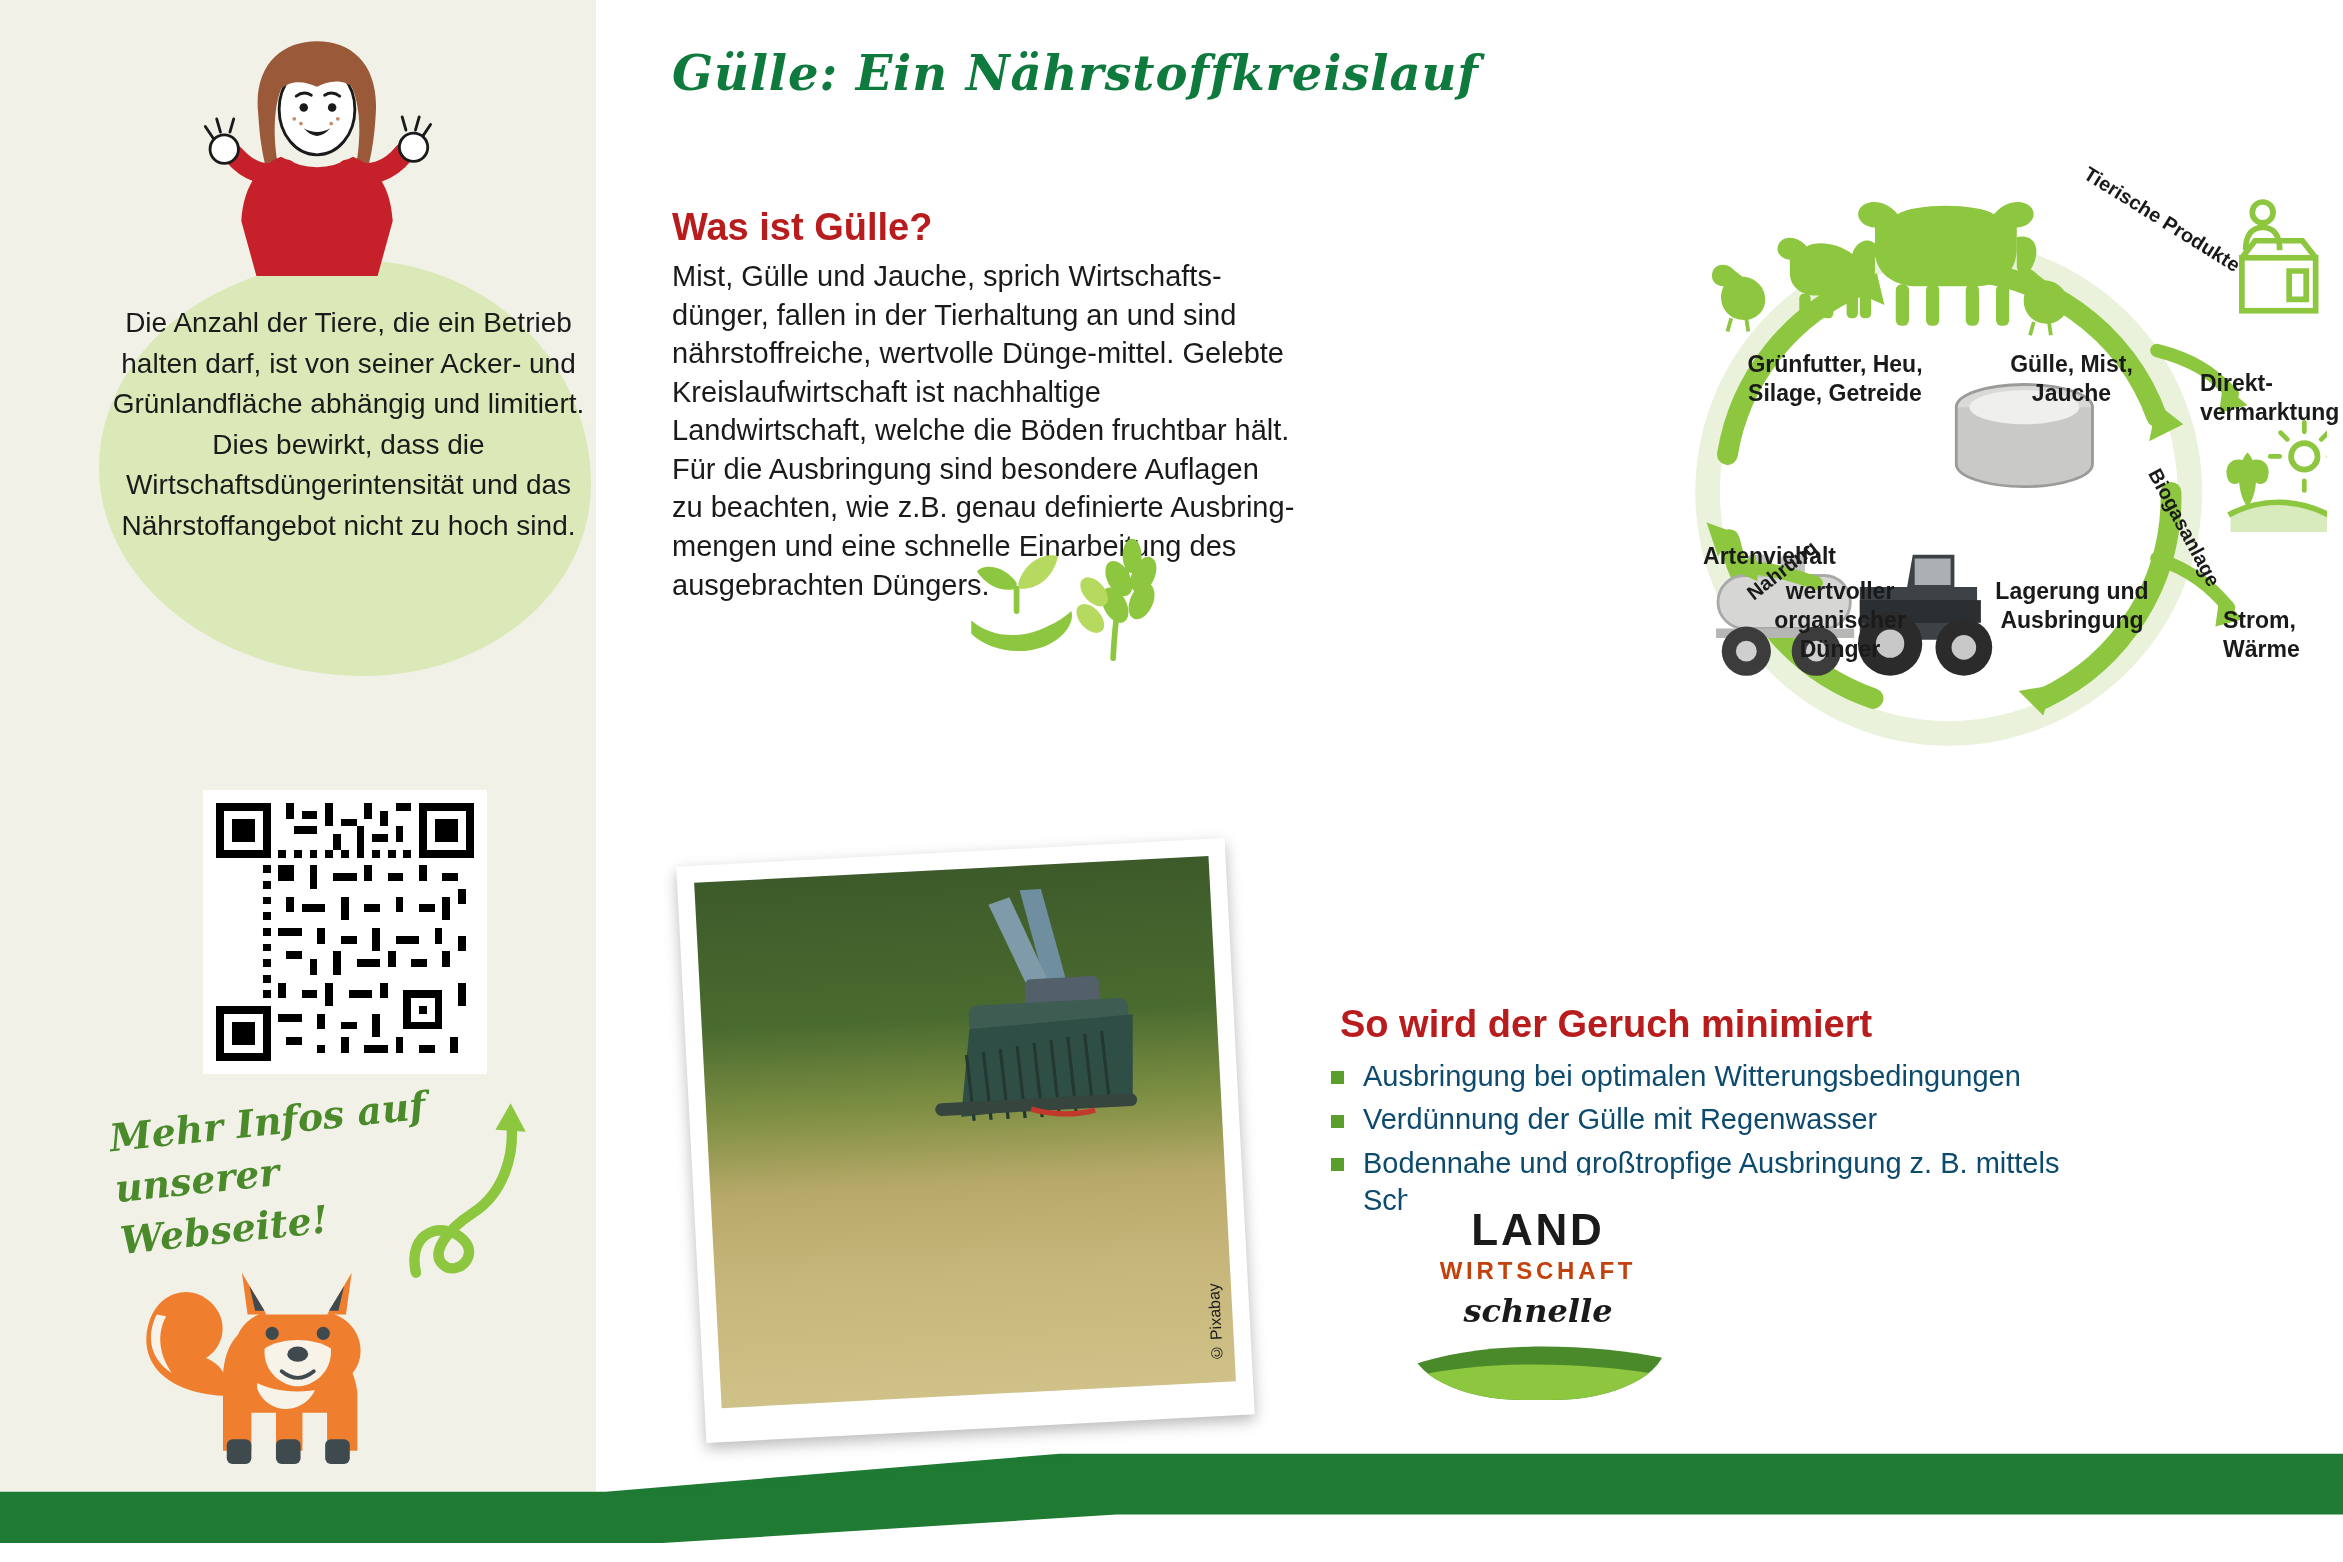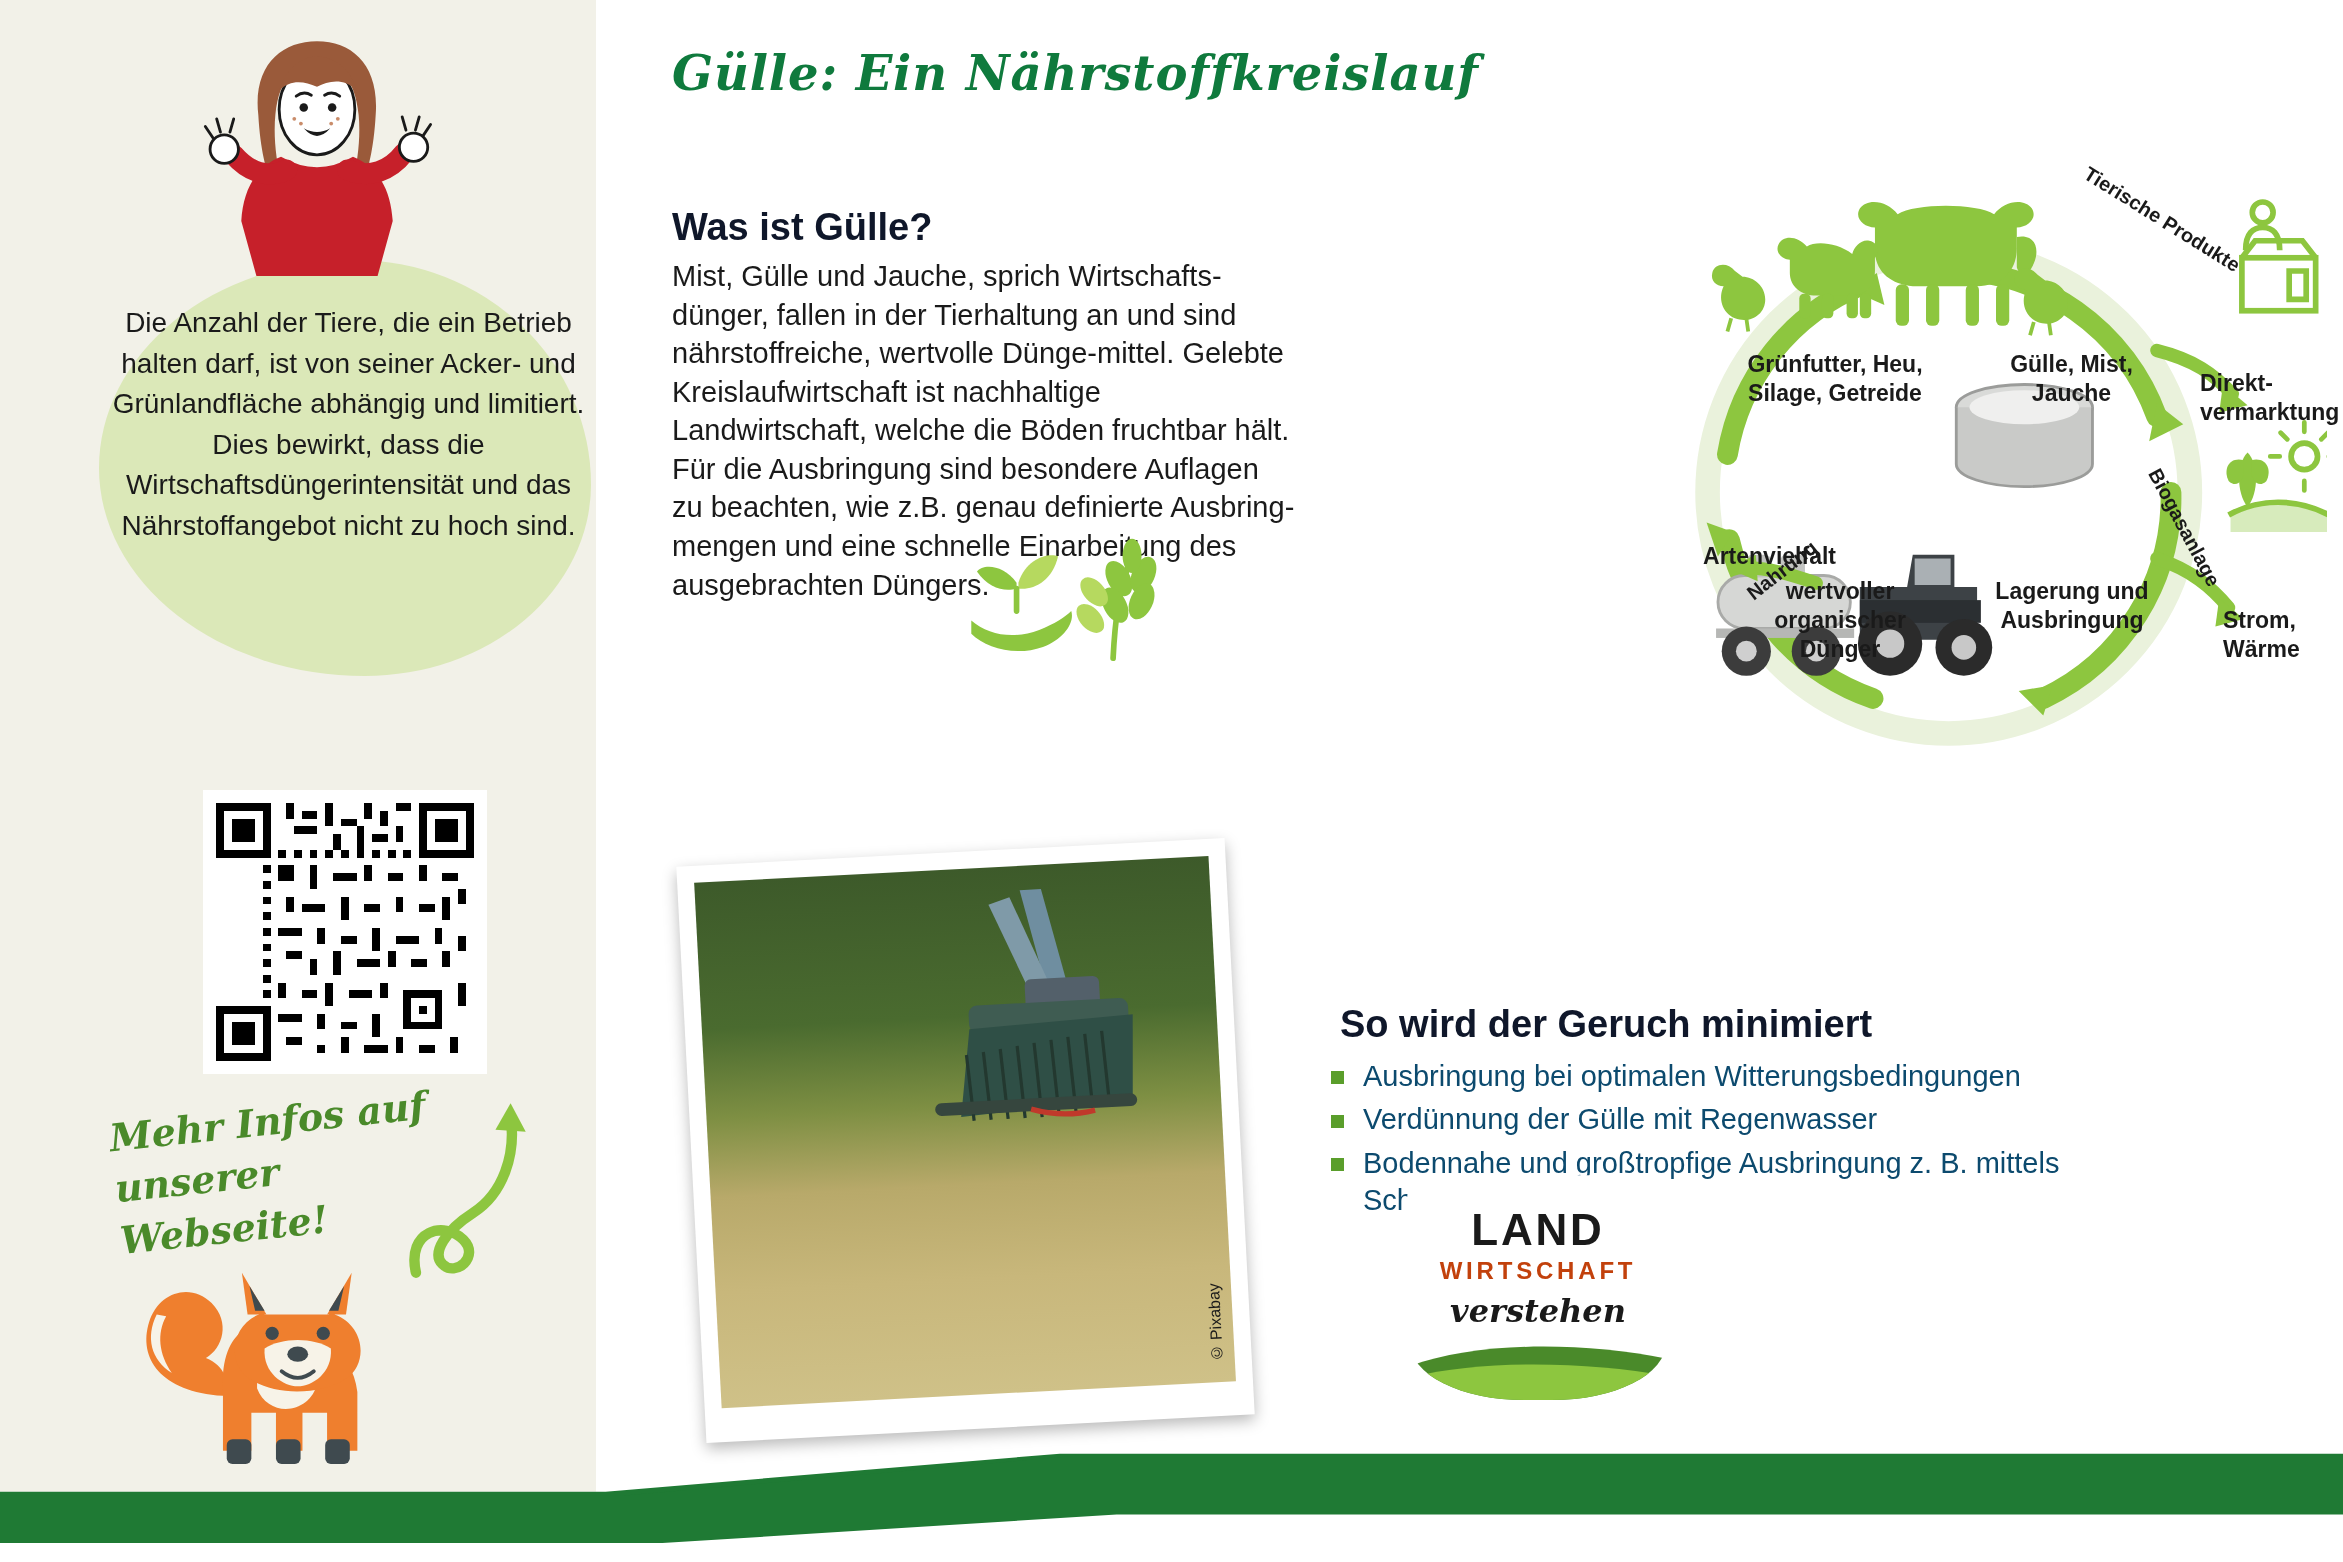--- a/index.html
+++ b/index.html
@@ -77,21 +77,21 @@
     font-family: "DejaVu Serif", serif;
     font-style: italic;
     font-weight: bold;
     font-size: 48px;
     letter-spacing: 0.9px;
     color: #0f7a3d;
   }
   .h2 {
     font-size: 38px;
     font-weight: bold;
-    color: #0f172a;
+    color: #b91c1c;
   }
   .h2-was { position: absolute; left: 76px; top: 206px; }
   .body-text {
     position: absolute;
     left: 76px; top: 257px;
     width: 625px;
     font-size: 29px;
     line-height: 1.33;
     color: #1a1a1a;
   }
@@ -588,21 +588,21 @@
     <ul class="bullets">
       <li>Ausbringung bei optimalen Witterungsbedingungen</li>
       <li>Verdünnung der Gülle mit Regenwasser</li>
       <li>Bodennahe und großtropfige Ausbringung z. B. mittels Schwenkverteiler</li>
     </ul>
   </div>
 
   <div class="logo">
     <div class="logo-land">LAND</div>
     <div class="logo-wirt">WIRTSCHAFT</div>
-    <div class="logo-verstehen">verstehen</div>
+    <div class="logo-verstehen">schnelle</div>
     <svg class="logo-hill" viewBox="0 0 270 70" preserveAspectRatio="none">
       <path d="M0 34 C70 8 180 8 270 26 L270 70 L0 70Z" fill="#4a8a2a"></path>
       <path d="M0 46 C80 26 190 30 270 44 L270 70 L0 70Z" fill="#8dc63f"></path>
     </svg>
   </div>
 
   <div class="footer-green">
     <svg viewBox="0 0 2476 120" preserveAspectRatio="none" width="2343" height="114">
       <path d="M0 46 L640 46 L1080 0 L2476 0 L2476 120 L0 120Z" fill="#ffffff"></path>
       <path d="M0 46 L640 46 L1120 6 L2476 6 L2476 74 L0 74Z" fill="#1f7a34"></path>

